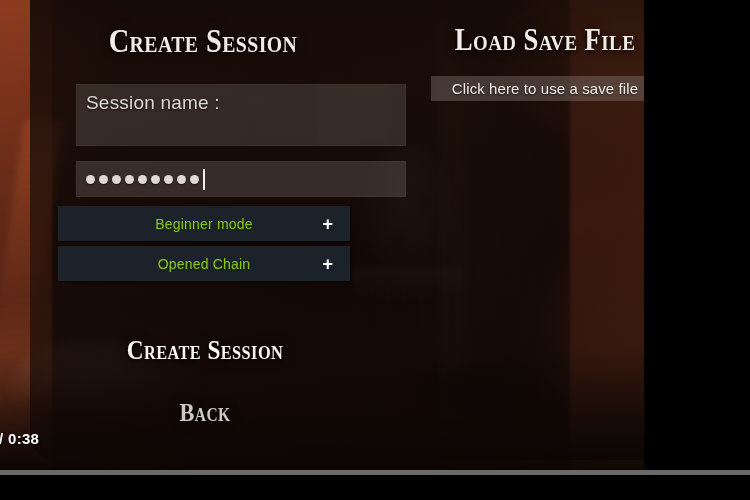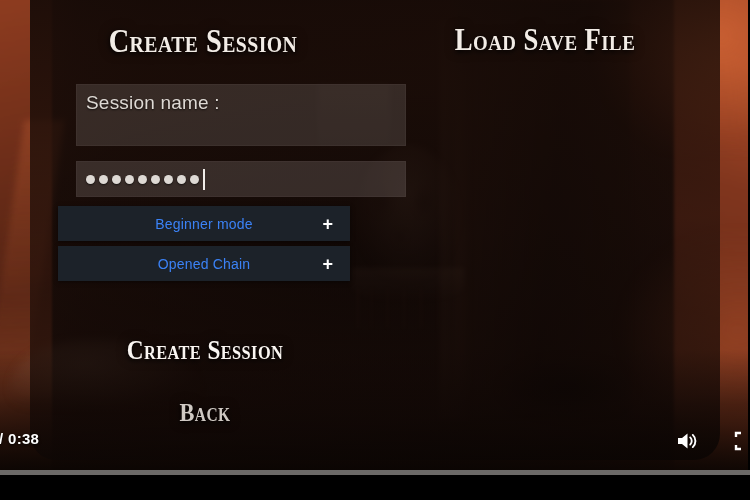--- a/index.html
+++ b/index.html
@@ -16,21 +16,21 @@
     width: 750px;
     height: 500px;
     overflow: hidden;
     background: #000;
   }
 
   
   #video-frame {
     position: absolute;
     left: 0; top: 0;
-    width: 748px;
+    width: 644px;
     height: 470px;
     overflow: hidden;
     background: #1a0b07;
   }
 
   
   .bg-base {
     position: absolute;
     inset: 0;
     background:
@@ -277,21 +277,21 @@
     height: 35px;
     background: #1c2229;
     display: flex;
     align-items: center;
     justify-content: center;
     box-shadow: 0 1px 4px rgba(0,0,0,0.5);
   }
   #dd-mode  { top: 206px; }
   #dd-chain { top: 246px; }
   .dd-label {
-    color: #3b82f6;
+    color: #84cc16;
     font-size: 14px;
     letter-spacing: 0.2px;
   }
   .dd-plus {
     position: absolute;
     right: 17px;
     color: #ffffff;
     font-size: 18px;
     font-weight: bold;
     line-height: 1;
@@ -427,20 +427,23 @@
       <div id="dd-mode" class="dropdown">
         <span class="dd-label">Beginner mode</span>
         <span class="dd-plus">+</span>
       </div>
 
       <div id="dd-chain" class="dropdown">
         <span class="dd-label">Opened Chain</span>
         <span class="dd-plus">+</span>
       </div>
 
+      <div id="save-file-btn">
+        <span class="lbl">Click here to use a save file</span>
+      </div>
 
       <div id="btn-create-session" class="display-title">Create Session</div>
 
       <div id="btn-back" class="display-title">Back</div>
     </div>
 
     <div id="controls-layer">
 
       <div id="time-display">0 / 0:38</div>
 

